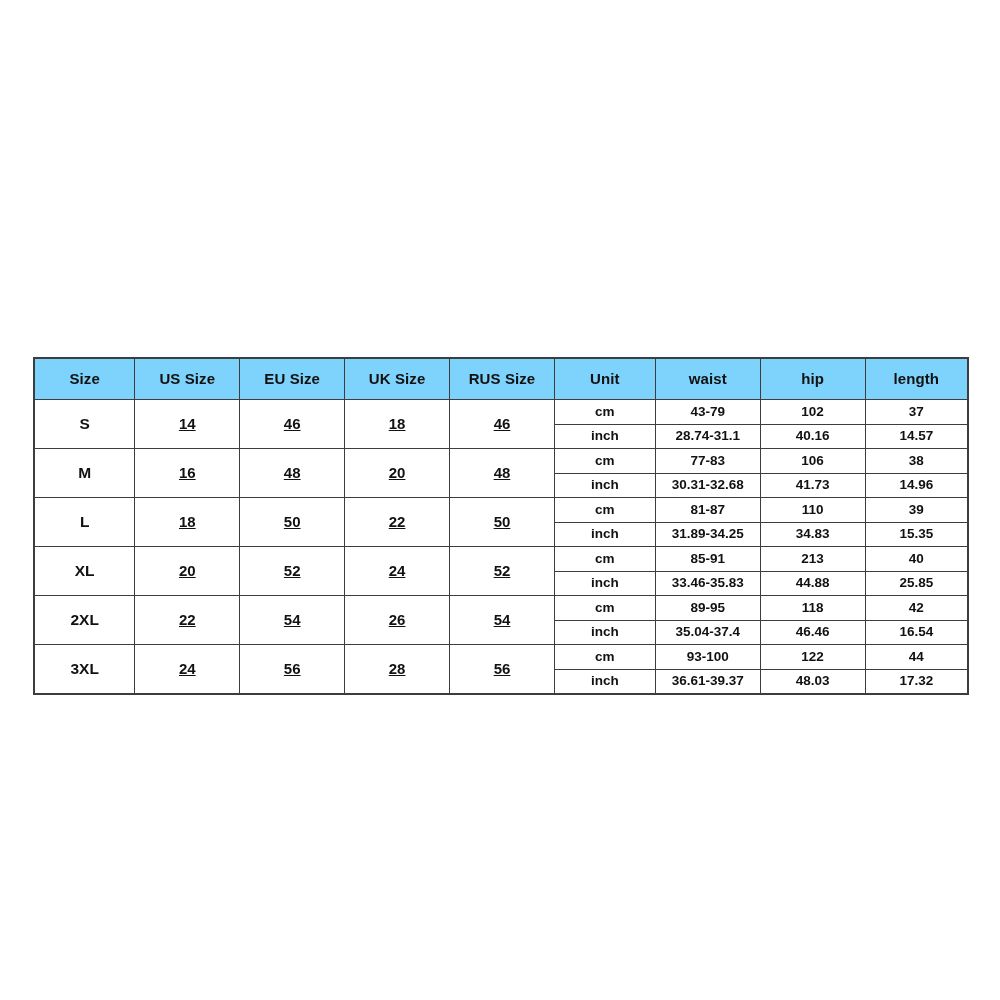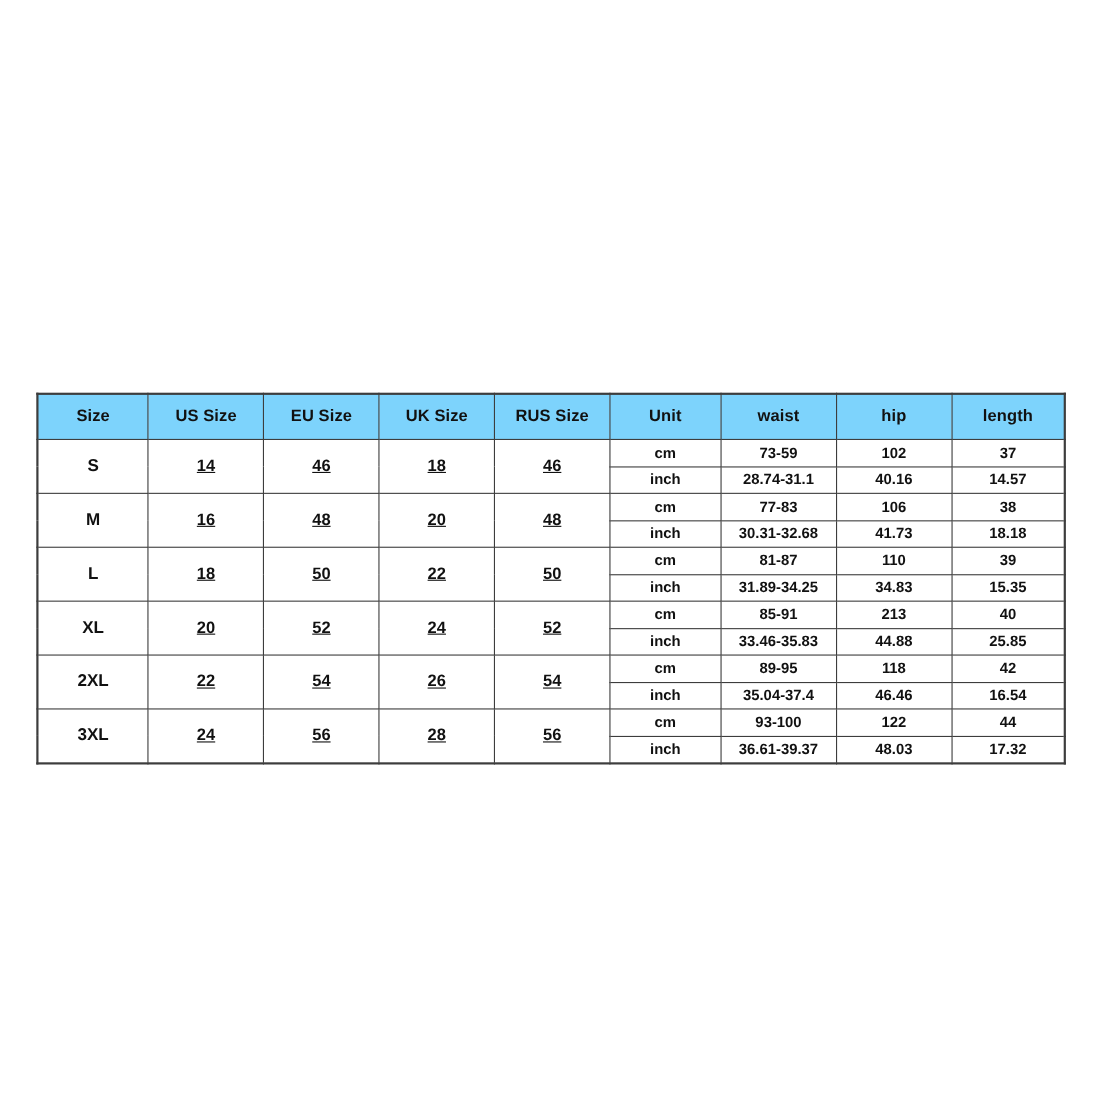--- a/index.html
+++ b/index.html
@@ -100,21 +100,21 @@
     </thead>
     <tbody>
 
       <tr>
         <td class="size-cell" rowspan="2">S</td>
         <td class="num-cell" rowspan="2">14</td>
         <td class="num-cell" rowspan="2">46</td>
         <td class="num-cell" rowspan="2">18</td>
         <td class="num-cell" rowspan="2">46</td>
         <td class="unit-cell">cm</td>
-        <td class="meas-cell">73-59</td>
+        <td class="meas-cell">43-79</td>
         <td class="meas-cell">102</td>
         <td class="meas-cell">37</td>
       </tr>
       <tr>
         <td class="unit-cell">inch</td>
         <td class="meas-cell">28.74-31.1</td>
         <td class="meas-cell">40.16</td>
         <td class="meas-cell">14.57</td>
       </tr>
 
@@ -126,21 +126,21 @@
         <td class="num-cell" rowspan="2">48</td>
         <td class="unit-cell">cm</td>
         <td class="meas-cell">77-83</td>
         <td class="meas-cell">106</td>
         <td class="meas-cell">38</td>
       </tr>
       <tr>
         <td class="unit-cell">inch</td>
         <td class="meas-cell">30.31-32.68</td>
         <td class="meas-cell">41.73</td>
-        <td class="meas-cell">18.18</td>
+        <td class="meas-cell">14.96</td>
       </tr>
 
       <tr>
         <td class="size-cell" rowspan="2">L</td>
         <td class="num-cell" rowspan="2">18</td>
         <td class="num-cell" rowspan="2">50</td>
         <td class="num-cell" rowspan="2">22</td>
         <td class="num-cell" rowspan="2">50</td>
         <td class="unit-cell">cm</td>
         <td class="meas-cell">81-87</td>

